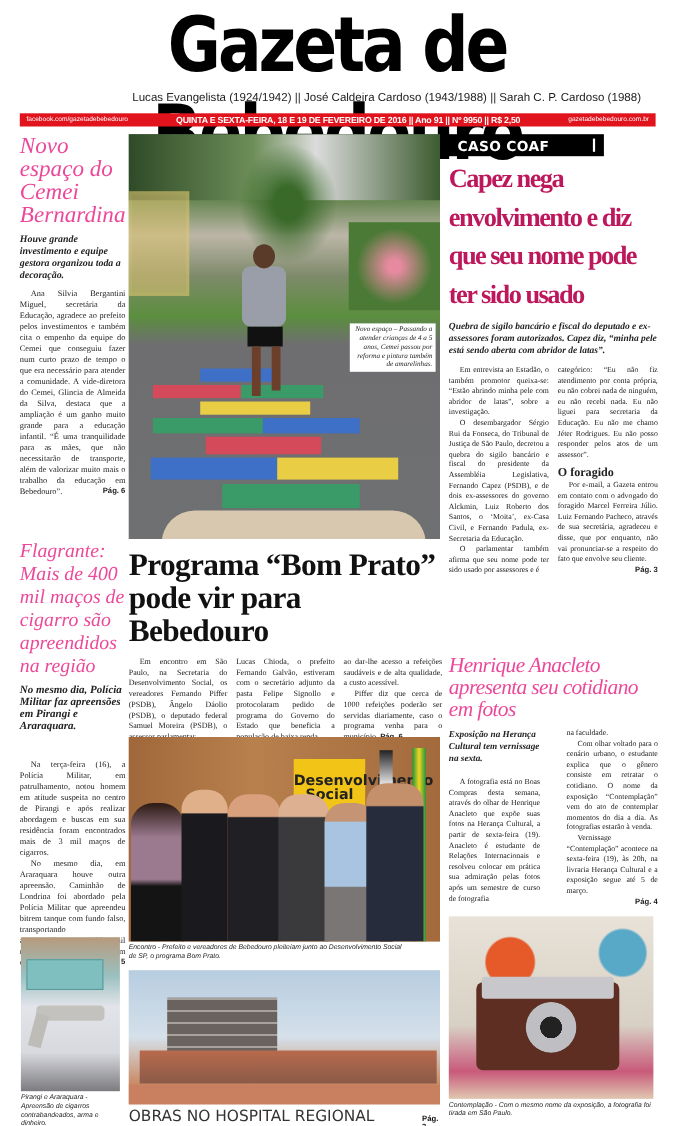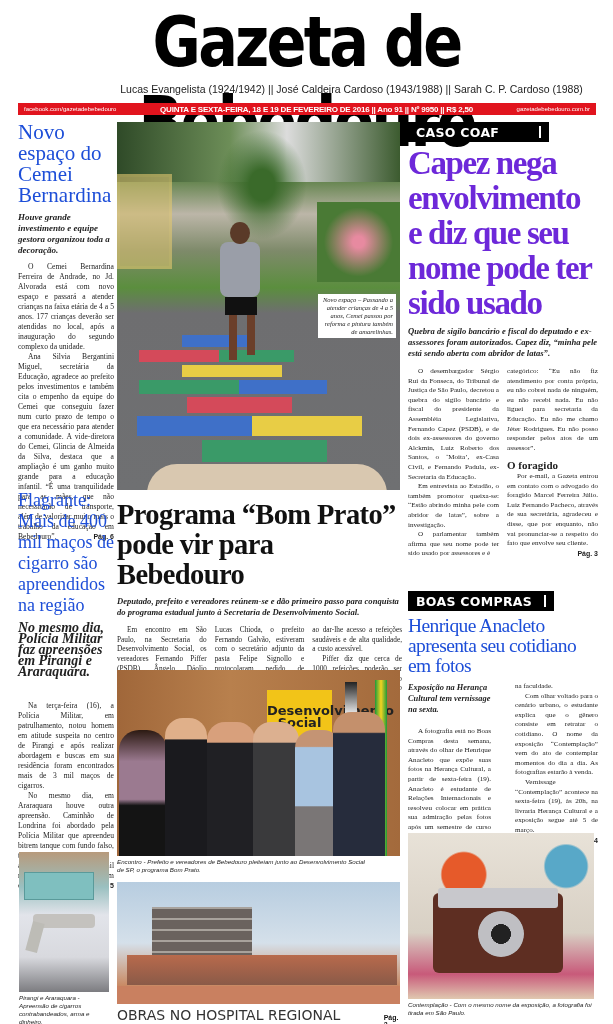--- a/index.html
+++ b/index.html
@@ -19,21 +19,21 @@
   }
   .redbar {
     position: absolute; left: 18px; top: 103px; width: 578px; height: 12px;
     background: #e1141e; color: #fff; font-family: "Liberation Sans", sans-serif;
     display: flex; align-items: center; justify-content: space-between; padding: 0 6px;
   }
   .redbar .small { font-size: 6px; }
   .redbar .mid { font-size: 8px; font-weight: bold; letter-spacing: -0.2px; }
 
   .col-left { position: absolute; left: 18px; top: 120px; width: 96px; }
-  .h-serif { font-family: "Liberation Serif", serif; font-weight: normal; color: #1d4ed8; }
+  .h-serif { font-family: "Liberation Serif", serif; font-weight: normal; color: #ec4899; font-style: italic; }
   .lead-i { font-family: "Liberation Serif", serif; font-style: italic; font-weight: bold; color: #222; }
   .body-text { font-family: "Liberation Serif", serif; font-size: 7.6px; line-height: 10px; text-align: justify; color: #222; }
   .body-text p { text-indent: 10px; }
   .pag { font-family: "Liberation Sans", sans-serif; font-weight: bold; font-size: 7px; float: right; }
 
   .photo { position: absolute; overflow: hidden; }
   .caption { font-family: "Liberation Sans", sans-serif; font-style: italic; font-size: 6.2px; line-height: 8px; color: #222; }
 
   .kicker {
     display: inline-flex; align-items: center; background: #000; color: #fff;
@@ -50,28 +50,27 @@
 <div class="redbar">
   <span class="small">facebook.com/gazetadebebedouro</span>
   <span class="mid">QUINTA E SEXTA-FEIRA, 18 E 19 DE FEVEREIRO DE 2016 || Ano 91 || Nº 9950 || R$ 2,50</span>
   <span class="small">gazetadebebedouro.com.br</span>
 </div>
 
 <div class="col-left">
   <h2 class="h-serif" style="font-size:21px; line-height:21px; margin-top:2px;">Novo espaço do Cemei Bernardina</h2>
   <div class="lead-i" style="font-size:9px; line-height:11px; margin-top:6px;">Houve grande investimento e equipe gestora organizou toda a decoração.</div>
   <div class="body-text" style="margin-top:6px;">
-    <p>O Cemei Bernardina Ferreira de Andrade, no Jd. Alvorada está com novo espaço e passará a atender crianças na faixa etária de 4 a 5 anos. 177 crianças deverão ser atendidas no local, após a inauguração do segundo complexo da unidade.</p>
     <p><span>Ana Silvia Bergantini Miguel, secretária da Educação, agradece ao prefeito pelos investimentos e também cita o empenho da equipe do Cemei que conseguiu fazer num curto prazo de tempo o que era necessário para atender a comunidade. A vide-diretora do Cemei, Glincia de Almeida da Silva, destaca que a ampliação é um ganho muito grande para a educação infantil. “É uma tranquilidade para as mães, que não necessitarão de transporte, além de valorizar muito mais o trabalho da educação em Bebedouro”.</span> <span class="pag">Pág. 6</span></p>
   </div>
 </div>
 
 <div class="col-left" style="top:490px;">
   <h2 class="h-serif" style="font-size:18px; line-height:21px;">Flagrante: Mais de 400 mil maços de cigarro são apreendidos na região</h2>
-  <div class="lead-i" style="font-size:14px; line-height:11px; margin-top:6px;">No mesmo dia, Polícia Militar faz apreensões em Pirangi e Araraquara.</div>
+  <div class="lead-i" style="font-size:10px; line-height:11px; margin-top:6px;">No mesmo dia, Polícia Militar faz apreensões em Pirangi e Araraquara.</div>
   <div class="body-text" style="margin-top:24px;">
     <p>Na terça-feira (16), a Polícia Militar, em patrulhamento, notou homem em atitude suspeita no centro de Pirangi e após realizar abordagem e buscas em sua residência foram encontrados mais de 3 mil maços de cigarros.</p>
     <p><span>No mesmo dia, em Araraquara houve outra apreensão. Caminhão de Londrina foi abordado pela Polícia Militar que apreendeu bitrem tanque com fundo falso, transportando aproximadamente 400 mil maços também contrabandeados.</span> <span class="pag">Pág. 5</span></p>
   </div>
 </div>
 
 <div class="photo" style="left:19px; top:852px; width:90px; height:140px; background:linear-gradient(180deg,#b79a7c 0%,#9ac0c0 25%,#e2e4ea 45%,#d8d9de 75%,#7c7c80 100%);">
   <div style="position:absolute;left:5px;top:20px;width:70px;height:28px;background:#7fbfbf;border:1px solid #5a9a9a;"></div>
   <div style="position:absolute;left:14px;top:62px;width:62px;height:14px;background:#c4c2be;border-radius:4px;"></div>
   <div style="position:absolute;left:10px;top:70px;width:12px;height:30px;background:#bdbcb6;transform:rotate(15deg);"></div>
@@ -99,21 +98,20 @@
   <div style="position:absolute;left:103px;top:120px;width:40px;height:55px;background:#9a9ea8;border-radius:8px;"></div>
   <div style="position:absolute;left:113px;top:100px;width:20px;height:22px;background:#5a3a28;border-radius:50%;"></div>
   <div style="position:absolute;left:108px;top:175px;width:32px;height:18px;background:#111;"></div>
   <div style="position:absolute;left:112px;top:193px;width:8px;height:45px;background:#6b3f2a;"></div>
   <div style="position:absolute;left:130px;top:193px;width:8px;height:40px;background:#6b3f2a;"></div>
   <div class="caption" style="position:absolute; right:4px; top:172px; width:78px; background:#fff; padding:2px 3px; text-align:right; font-family:'Liberation Serif',serif; font-size:6.5px;">Novo espaço – Passando a atender crianças de 4 a 5 anos, Cemei passou por reforma e pintura também de amarelinhas.</div>
 </div>
 
 <div style="position:absolute; left:117px; top:500px; width:285px;">
   <h1 style="font-family:'Liberation Serif',serif; font-weight:bold; font-size:28.5px; line-height:30px; letter-spacing:-0.6px; color:#111;">Programa “Bom Prato” pode vir para Bebedouro</h1>
-  <div class="lead-i" style="font-size:8.6px; line-height:11px; margin-top:6px;">Deputado, prefeito e vereadores reúnem-se e dão primeiro passo para conquista do programa estadual junto à Secretaria de Desenvolvimento Social.</div>
   <div class="body-text" style="display:flex; gap:8px; margin-top:7px; font-size:7.3px; line-height:9.7px;">
     <div style="flex:1;">
         <p>Em encontro em São Paulo, na Secretaria do Desenvolvimento Social, os vereadores Fernando Piffer (PSDB), Ângelo Dáolio (PSDB), o deputado federal Samuel Moreira (PSDB), o assessor parlamentar</p>
       </div>
     <div style="flex:1;">
         <p style="text-indent:0;">Lucas Chioda, o prefeito Fernando Galvão, estiveram com o secretário adjunto da pasta Felipe Signollo e protocolaram pedido de programa do Governo do Estado que beneficia a população de baixa renda,</p>
       </div>
     <div style="flex:1;">
       <p style="text-indent:0;">ao dar-lhe acesso a refeições saudáveis e de alta qualidade, a custo acessível.</p>
       <p><span>Piffer diz que cerca de 1000 refeições poderão ser servidas diariamente, caso o programa venha para o município.</span> <span class="pag" style="float:none;">Pág. 6</span></p>
@@ -144,41 +142,37 @@
 <div style="position:absolute; left:117px; top:1007px; width:283px; display:flex; justify-content:space-between; align-items:baseline;">
   <span style="font-family:'DejaVu Sans',sans-serif; font-size:14px; color:#333;">OBRAS NO HOSPITAL REGIONAL PROSSEGUEM&gt;</span>
   <span class="pag" style="float:none;">Pág. 3</span>
 </div>
 
 <div style="position:absolute; left:408px; top:122px; width:190px;">
   <div class="kicker">
       <span>CASO COAF</span>
       <span class="bar"></span>
     </div>
-  <h1 style="font-family:'Liberation Serif',serif; font-weight:bold; font-size:33px; line-height:35px; letter-spacing:-1.4px; margin-top:4px; color:#6d28d9;">Capez nega envolvimento e diz que seu nome pode ter sido usado</h1>
+  <h1 style="font-family:'Liberation Serif',serif; font-weight:bold; font-size:24px; line-height:35px; letter-spacing:-1.4px; margin-top:4px; color:#be185d;">Capez nega envolvimento e diz que seu nome pode ter sido usado</h1>
   <div class="lead-i" style="font-size:8.6px; line-height:11px; margin-top:5px;">Quebra de sigilo bancário e fiscal do deputado e ex- assessores foram autorizados. Capez diz, “minha pele está sendo aberta com abridor de latas”.</div>
   <div class="body-text" style="display:flex; gap:8px; margin-top:8px; font-size:7.1px; line-height:9.6px;">
     <div style="flex:1;">
+      <p>Em entrevista ao Estadão, o também promotor queixa-se: “Estão abrindo minha pele com abridor de latas”, sobre a investigação.</p>
       <p>O desembargador Sérgio Rui da Fonseca, do Tribunal de Justiça de São Paulo, decretou a quebra do sigilo bancário e fiscal do presidente da Assembléia Legislativa, Fernando Capez (PSDB), e de dois ex-assessores do governo Alckmin, Luiz Roberto dos Santos, o ‘Moita’, ex-Casa Civil, e Fernando Padula, ex-Secretaria da Educação.</p>
-      <p>Em entrevista ao Estadão, o também promotor queixa-se: “Estão abrindo minha pele com abridor de latas”, sobre a investigação.</p>
       <p>O parlamentar também afirma que seu nome pode ter sido usado por assessores e é</p>
     </div>
     <div style="flex:1;">
       <p style="text-indent:0;">categórico: “Eu não fiz atendimento por conta própria, eu não cobrei nada de ninguém, eu não recebi nada. Eu não liguei para secretaria da Educação. Eu não me chamo Jéter Rodrigues. Eu não posso responder pelos atos de um assessor”.</p>
       <div style="font-family:'Liberation Serif',serif; font-weight:bold; font-size:11px; margin:8px 0 1px;">O foragido</div>
       <p><span>Por e-mail, a Gazeta entrou em contato com o advogado do foragido Marcel Ferreira Júlio. Luiz Fernando Pacheco, através de sua secretária, agradeceu e disse, que por enquanto, não vai pronunciar-se a respeito do fato que envolve seu cliente.</span> <span class="pag">Pág. 3</span></p>
     </div>
   </div>
 </div>
 
 <div style="position:absolute; left:408px; top:591px; width:190px;">
-  <div class="kicker">
-      <span>BOAS COMPRAS</span>
-      <span class="bar" style="margin-left:12px;"></span>
-    </div>
   <h2 class="h-serif" style="font-size:19.5px; line-height:20px; letter-spacing:-0.6px; margin-top:5px;">Henrique Anacleto apresenta seu cotidiano em fotos</h2>
   <div class="body-text" style="display:flex; gap:24px; margin-top:6px; font-size:7.1px; line-height:9.6px;">
     <div style="flex:1;">
       <div class="lead-i" style="font-size:8.4px; line-height:11px; margin-bottom:12px; text-align:left;">Exposição na Herança Cultural tem vernissage na sexta.</div>
       <p>A fotografia está no Boas Compras desta semana, através do olhar de Henrique Anacleto que expõe suas fotos na Herança Cultural, a partir de sexta-feira (19). Anacleto é estudante de Relações Internacionais e resolveu colocar em prática sua admiração pelas fotos após um semestre de curso de fotografia</p>
     </div>
     <div style="flex:1;">
       <p style="text-indent:0;">na faculdade.</p>
       <p>Com olhar voltado para o cenário urbano, o estudante explica que o gênero consiste em retratar o cotidiano. O nome da exposição “Contemplação” vem do ato de contemplar momentos do dia a dia. As fotografias estarão à venda.</p>
       <p>Vernissage “Contemplação” acontece na sexta-feira (19), às 20h, na livraria Herança Cultural e a exposição segue até 5 de março.</p>

